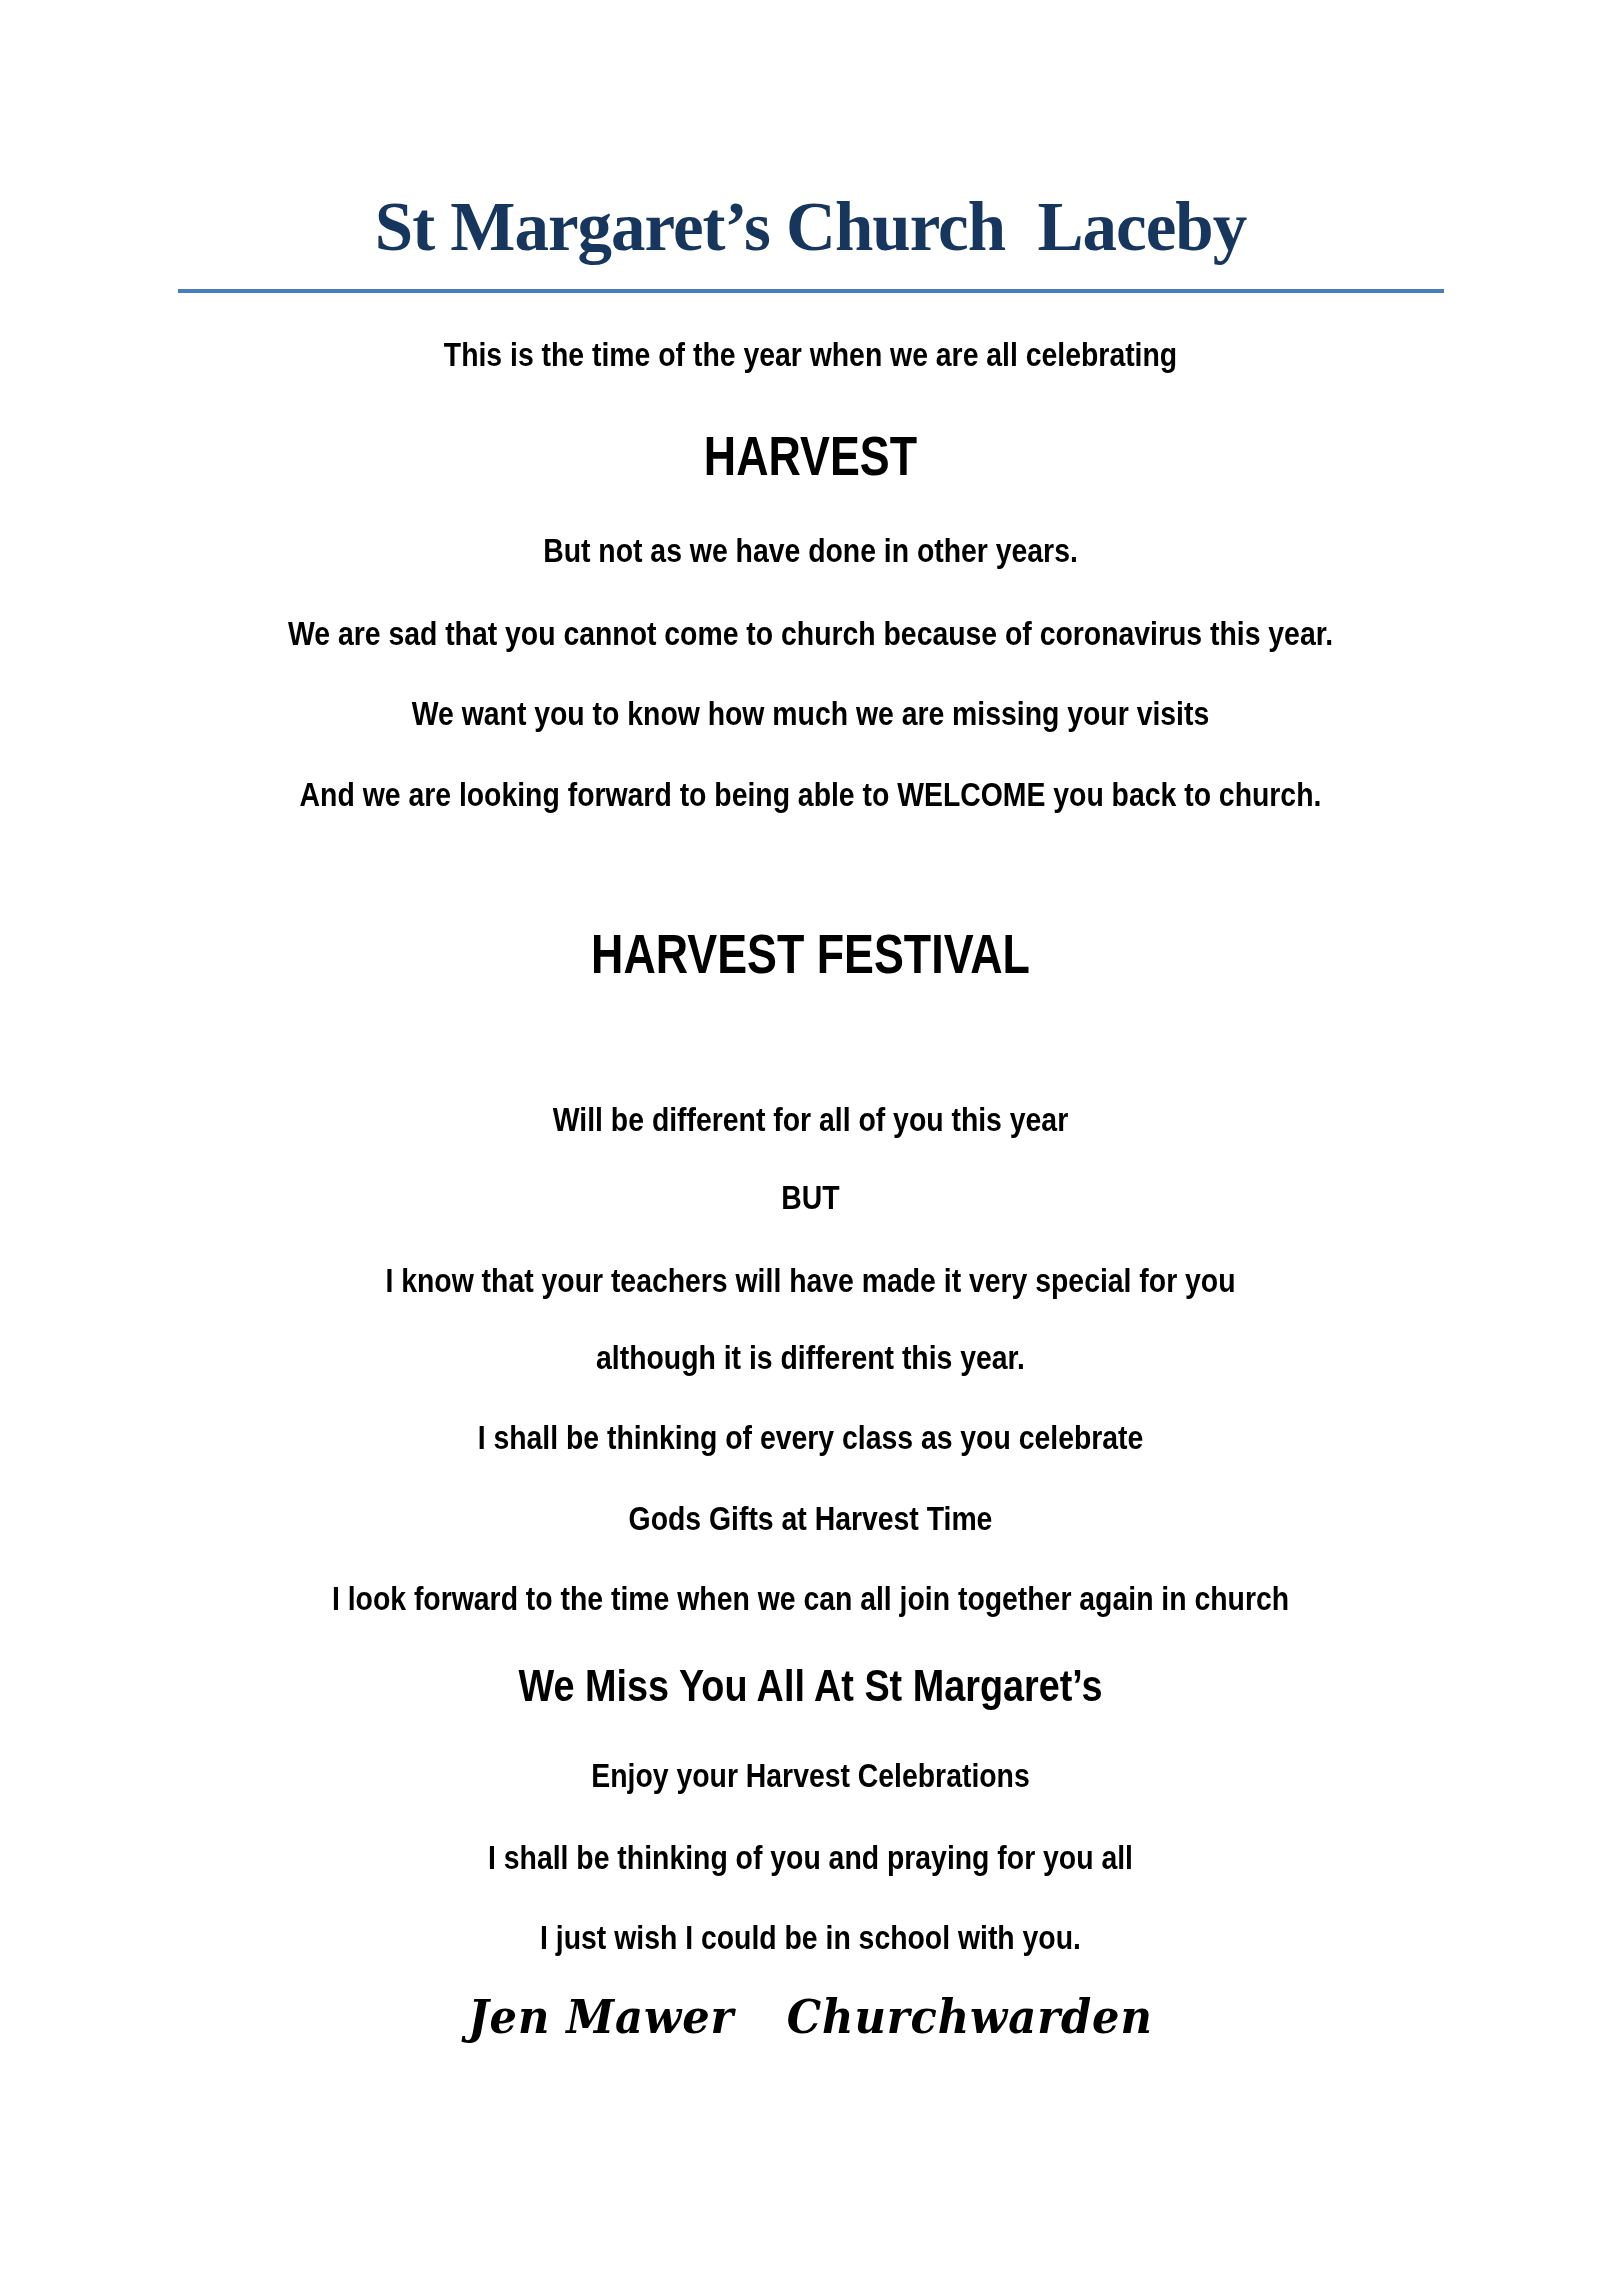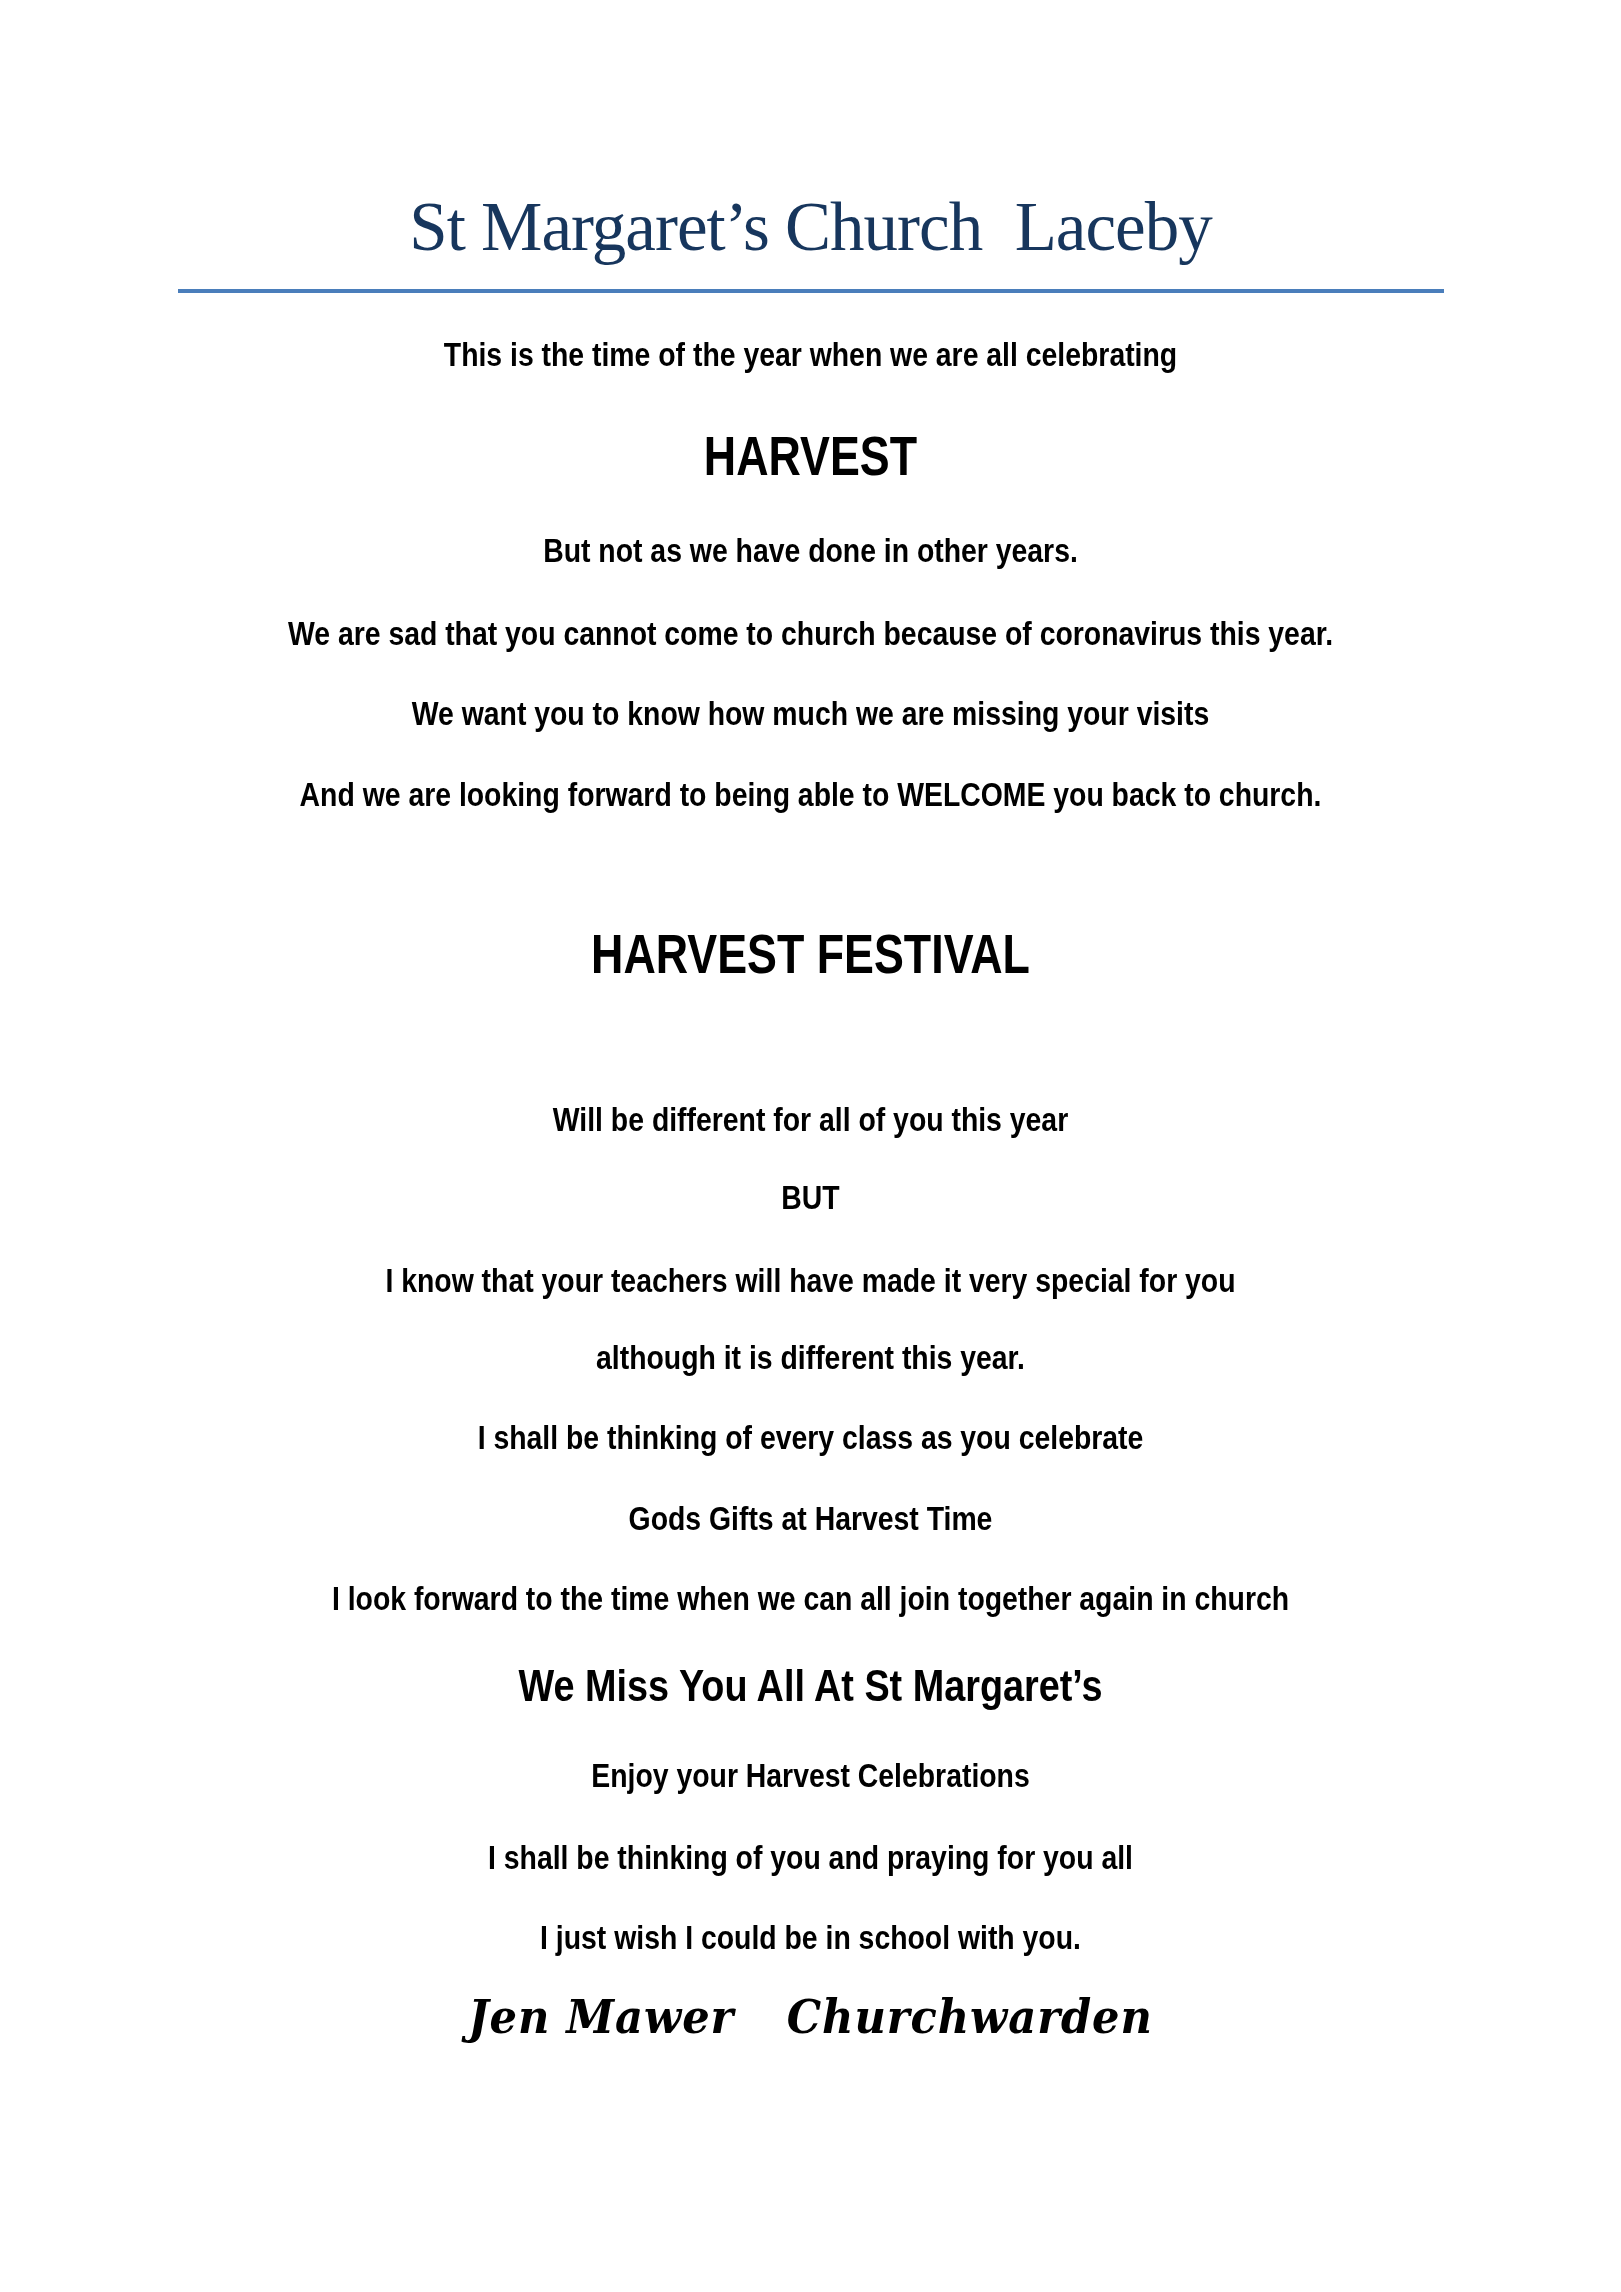--- a/index.html
+++ b/index.html
@@ -19,21 +19,21 @@
     background: var(--page-bg, #ffffff);
   }
   .doc-header {
     width: 1266px;
     margin: 0 auto;
     padding-top: 188px;
   }
   .doc-title {
     text-align: center;
     font-family: "Liberation Serif", serif;
-    font-weight: normal;
+    font-weight: bold;
     font-size: 69px;
     line-height: 1.15;
     letter-spacing: -1px;
     color: var(--title-color, #17365D);
     white-space: pre;
   }
   .title-rule {
     margin-top: 21.6px;
     height: 0;
     border-bottom: 4.9px solid var(--rule-color, #4A7EBB);

